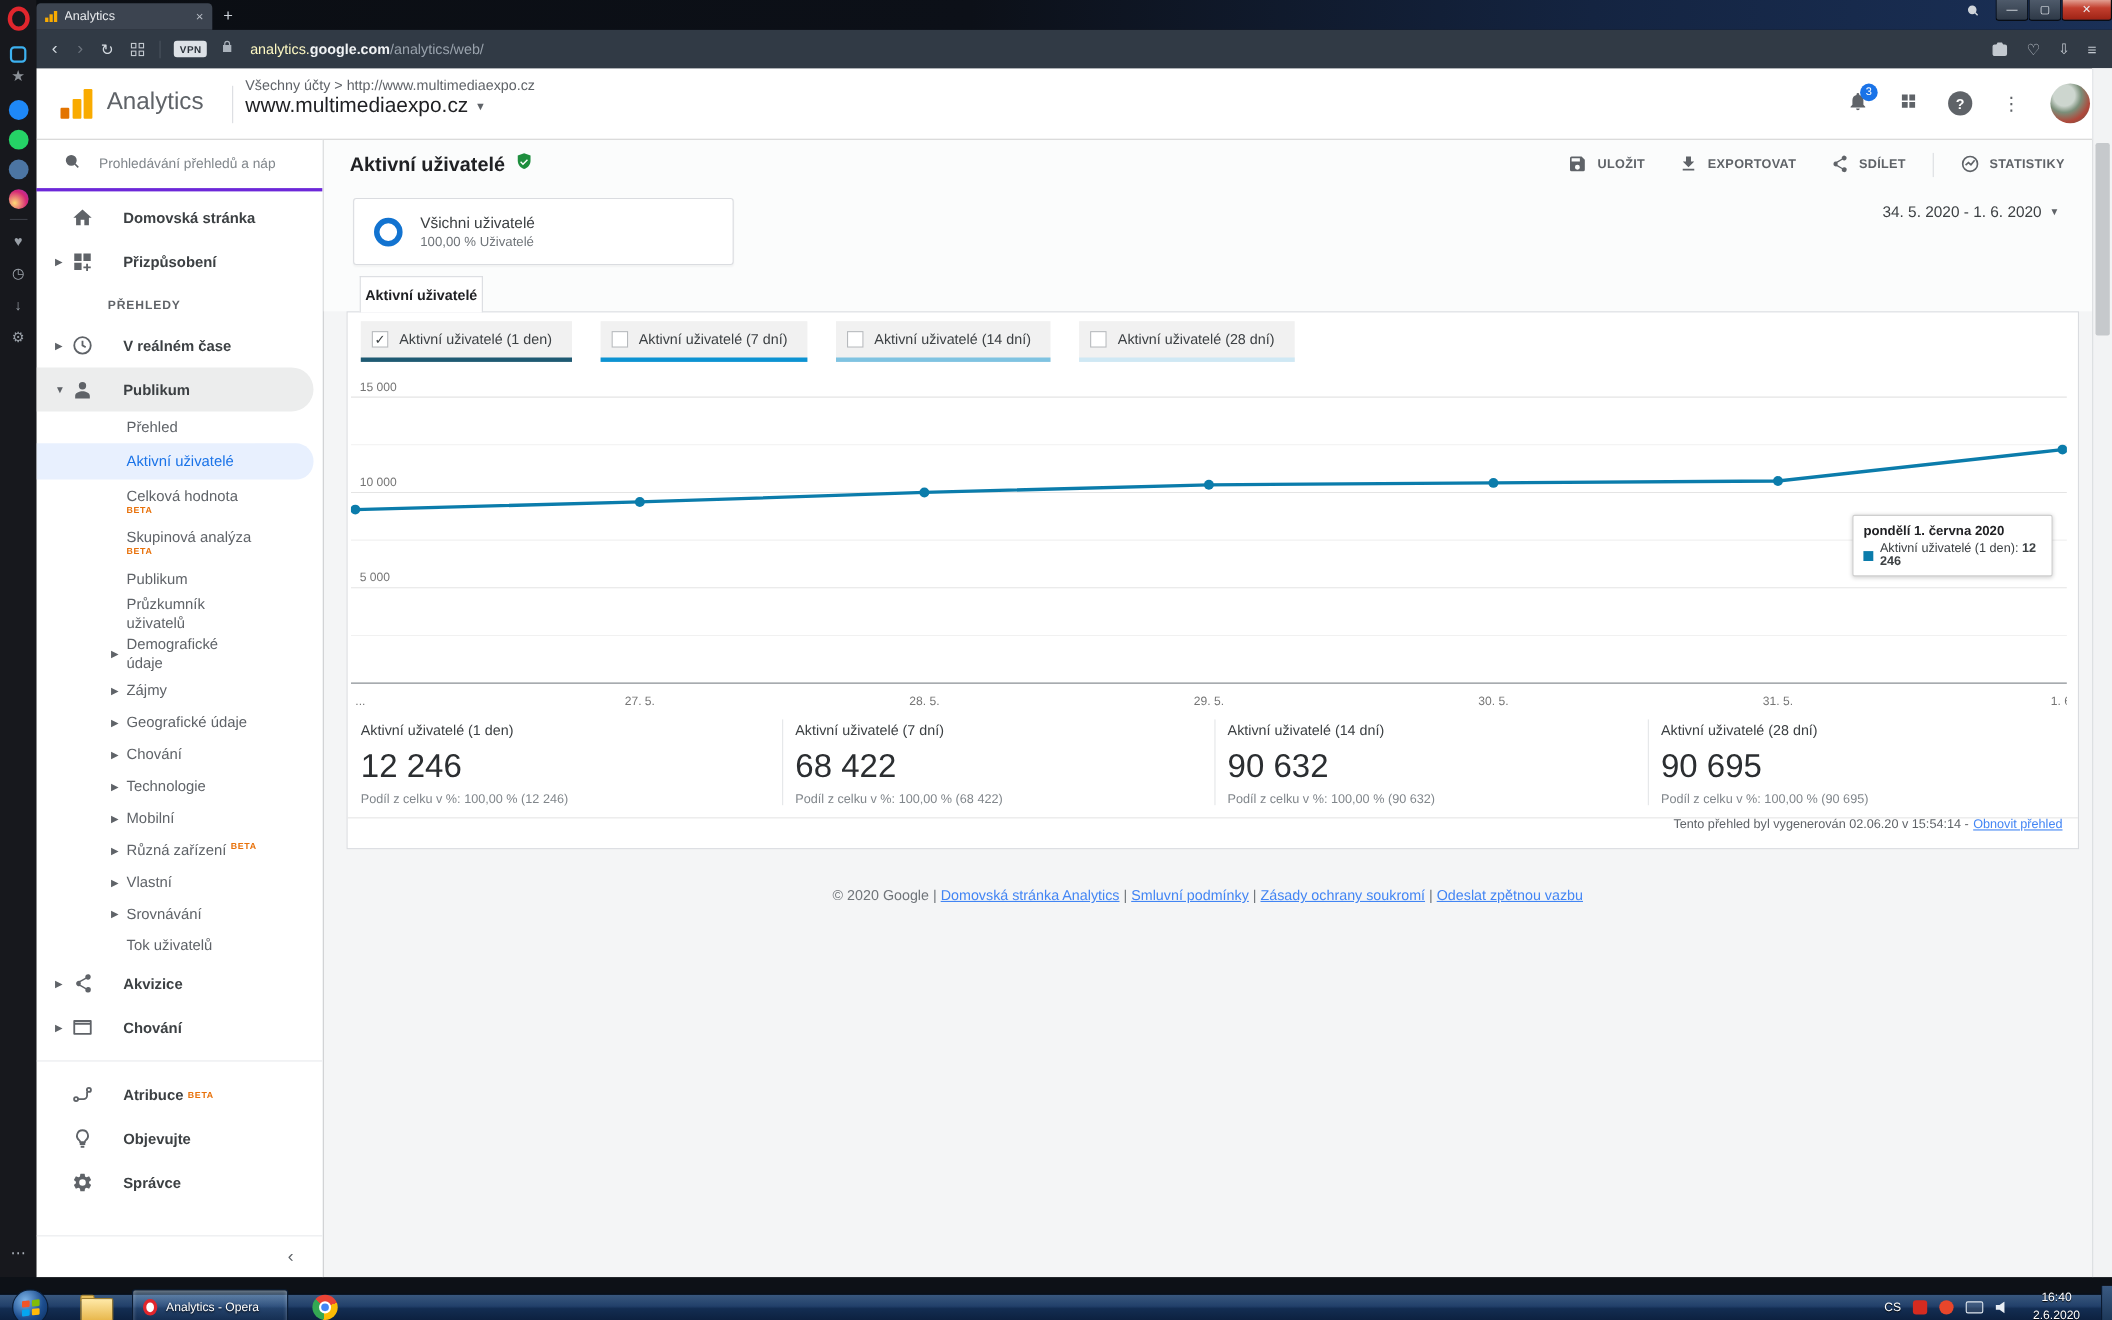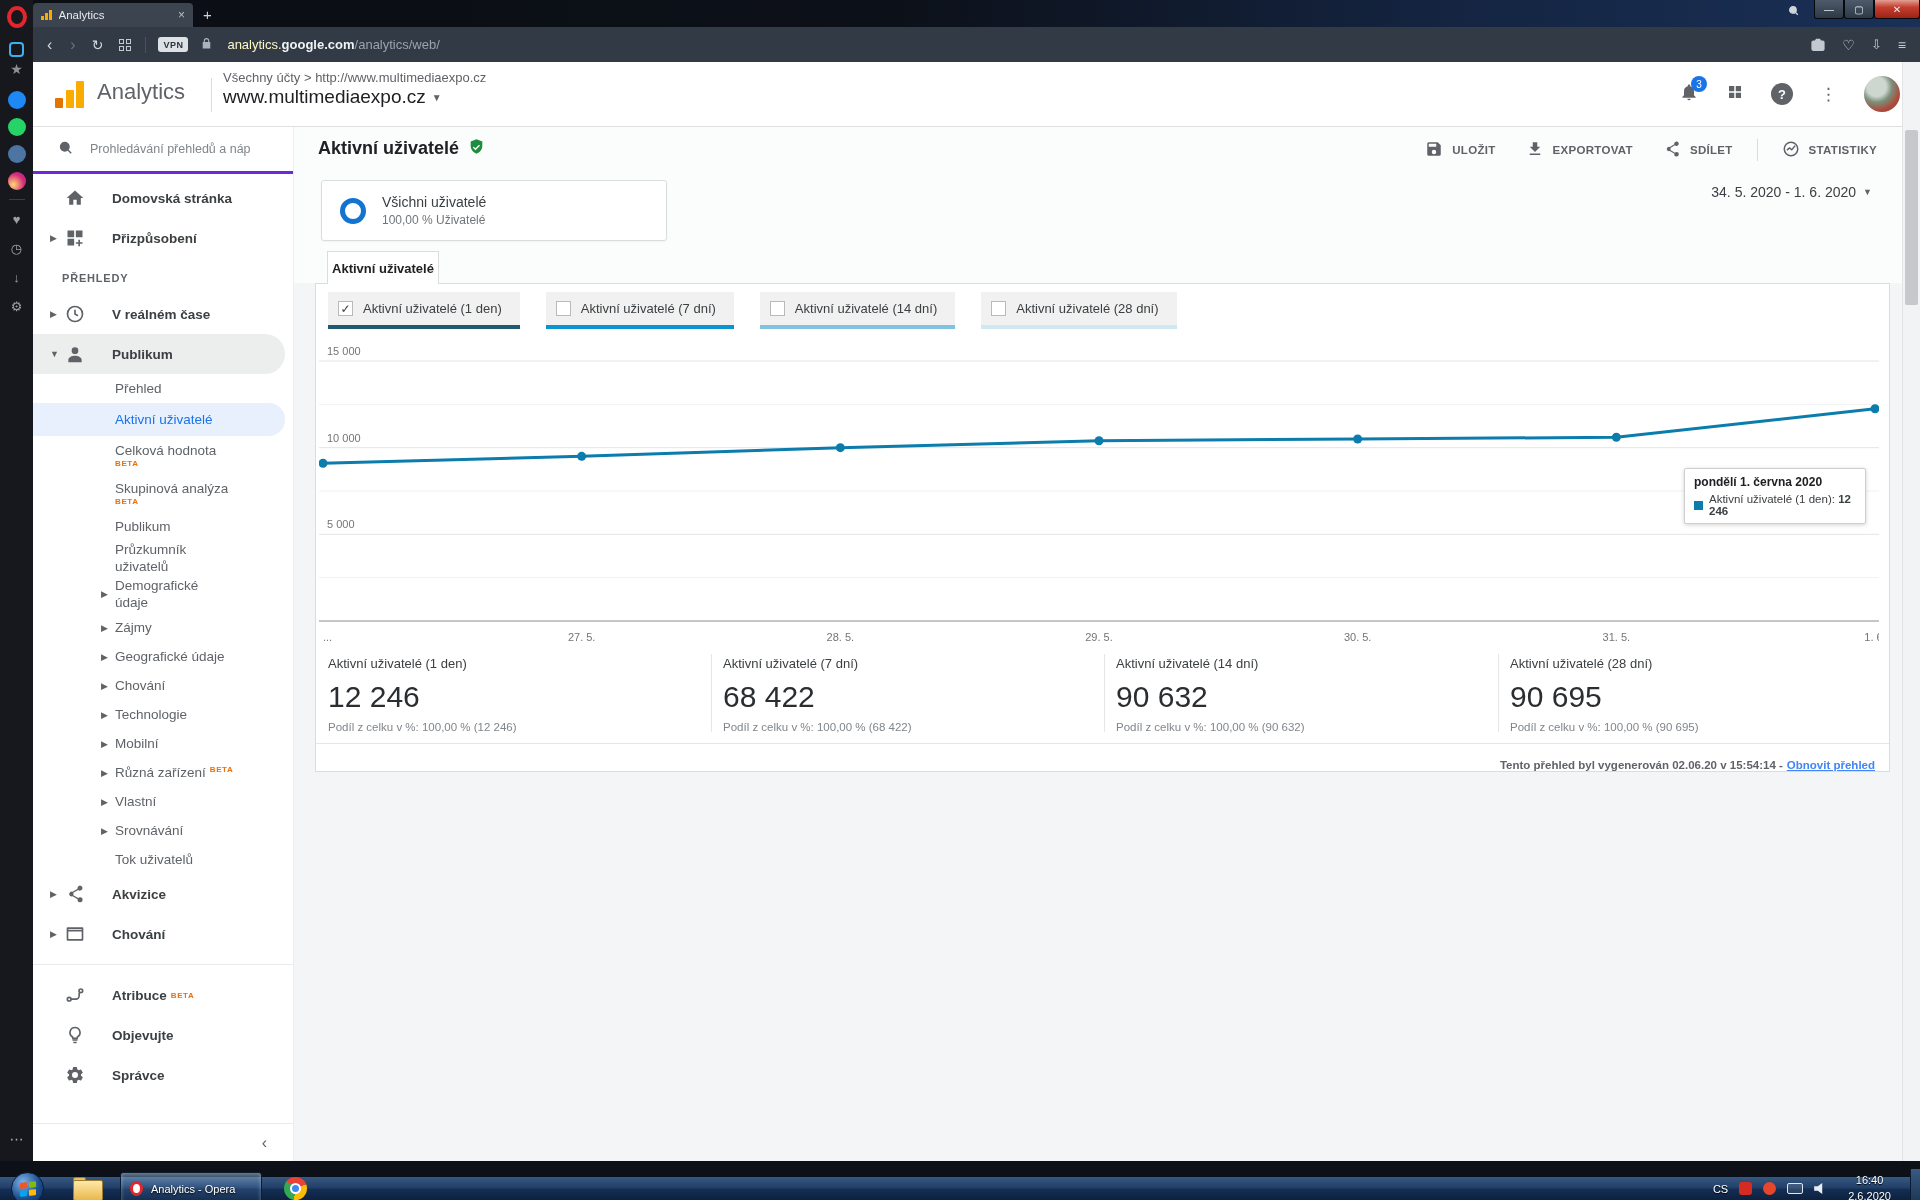--- a/index.html
+++ b/index.html
@@ -63,21 +63,21 @@
   
   .ga-sidebar { position:absolute; left:33px; top:127px; width:261px; bottom:39px; background:#fff; border-right:1px solid #eceef0; z-index:10; display:flex; flex-direction:column; }
   .search-row { flex:none; height:47px; border-bottom:3px solid #6d28d9; display:flex; align-items:center; padding-left:24px; gap:16px; color:#5f6368; }
   .search-ph { font-size:12.5px; color:#80868b; white-space:nowrap; }
   .nav-list { flex:1; overflow:hidden; padding-top:4px; }
   .nav-group { height:40px; display:flex; align-items:center; padding-left:17px; color:#3c4043; font-size:13.5px; font-weight:bold; }
   .nav-arrow { width:15px; font-size:9px; color:#5f6368; font-weight:normal; }
   .nav-ico { width:20px; height:20px; margin-right:27px; color:#5f6368; }
   .nav-ico svg { width:20px; height:20px; display:block; }
   .nav-group.pill-gray { background:#eceded; border-radius:0 20px 20px 0; margin-right:8px; }
-  .nav-section { margin:14px 0 10px 29px; font-size:11px; font-weight:bold; color:#5f6368; letter-spacing:.8px; }
+  .nav-section { margin:14px 0 10px 65px; font-size:11px; font-weight:bold; color:#5f6368; letter-spacing:.8px; }
   .nav-child { position:relative; min-height:29px; display:flex; flex-direction:column; justify-content:center; padding-left:82px; font-size:13.5px; color:#5f6368; margin-right:8px; }
   .nav-child .c-arrow { position:absolute; left:68px; top:50%; transform:translateY(-50%); font-size:9px; color:#5f6368; }
   .nav-child.active { background:#e8f0fe; border-radius:0 16px 16px 0; color:#1a73e8; }
   .nav-child .beta-stack { font-size:8px; font-weight:bold; color:#e8710a; letter-spacing:.6px; margin-top:1px; }
   .beta-sup { font-size:8px; font-weight:bold; color:#e8710a; letter-spacing:.6px; vertical-align:5px; margin-left:4px; }
   .nav-divider { height:1px; background:#e8eaed; margin:10px 0; }
   .collapse-row { flex:none; height:38px; border-top:1px solid #e8eaed; display:flex; align-items:center; justify-content:flex-end; padding-right:26px; color:#5f6368; font-size:16px; }
 
   
   .ga-content { position:absolute; left:294px; top:127px; right:18px; bottom:39px; background:#f4f5f6; overflow:hidden; }
@@ -113,21 +113,21 @@
   .tt-sq { width:9px; height:9px; flex:none; }
   .tt-val { font-weight:bold; }
 
   .metrics { position:absolute; left:0; top:372px; width:100%; height:80px; }
   .metric { position:absolute; top:0; }
   .m-label { font-size:13px; color:#3c4043; }
   .m-value { font-size:30px; color:#2b2e31; margin-top:9px; }
   .m-sub { font-size:11.5px; color:#80868b; margin-top:7px; }
   .m-div { position:absolute; top:-2px; width:1px; height:78px; background:#e4e6e8; }
 
-  .gen-bar { position:absolute; left:0; bottom:0; width:100%; height:28px; border-top:1px solid #e6e6e6; display:flex; align-items:flex-end; justify-content:flex-end; padding-right:14px; font-size:11.5px; color:#5f6368; gap:4px;font-weight:bold; }
+  .gen-bar { position:absolute; left:0; bottom:0; width:100%; height:28px; border-top:1px solid #e6e6e6; display:flex; align-items:flex-start; justify-content:flex-end; padding-right:14px; font-size:11.5px; color:#5f6368; gap:4px; }
   .gen-bar a { color:#4285f4; }
   .page-footer { position:absolute; left:0; top:679px; width:100%; text-align:center; font-size:13px; color:#70757a; }
   .page-footer a { color:#4285f4; }
 
   .scrollbar { position:absolute; right:0; top:62px; bottom:39px; width:18px; background:#f2f3f4; border-left:1px solid #e2e4e6; z-index:26; }
   .scroll-thumb { position:absolute; left:2px; right:2px; top:68px; height:175px; background:#c6c9cc; border-radius:2px; }
 
   
   .taskbar { position:absolute; left:0; bottom:0; width:1920px; height:24px; background:linear-gradient(180deg,#39587e 0%,#22406a 45%,#132d52 55%,#0d2140 100%); border-top:1px solid #06101f; z-index:40; display:flex; align-items:center; }
   .start-orb { width:33px; height:33px; border-radius:50%; margin-left:11px; background:radial-gradient(circle at 35% 30%, #7db4e8, #1d4e8f 55%, #0a2a55); border:1px solid #0a1d35; display:flex; align-items:center; justify-content:center; }
@@ -563,20 +563,21 @@
             <div class="m-value">90 695</div>
             <div class="m-sub">Podíl z celku v %: 100,00 % (90 695)</div>
           </div>
         </div>
       <div class="gen-bar">
         <span>Tento přehled byl vygenerován 02.06.20 v 15:54:14 -</span>
         <a href="#">Obnovit přehled</a>
       </div>
     </div>
 
+    <div class="page-footer" id="page-footer"><span>© 2020 Google</span><span> | </span><a href="#">Domovská stránka Analytics</a><span> | </span><a href="#">Smluvní podmínky</a><span> | </span><a href="#">Zásady ochrany soukromí</a><span> | </span><a href="#">Odeslat zpětnou vazbu</a></div>
   </div>
 
   <div class="scrollbar">
       <div class="scroll-thumb"></div>
     </div>
 
   <div class="taskbar">
     <div class="start-orb">
       <span class="winflag">
           <i style="background:#f35325"></i>

